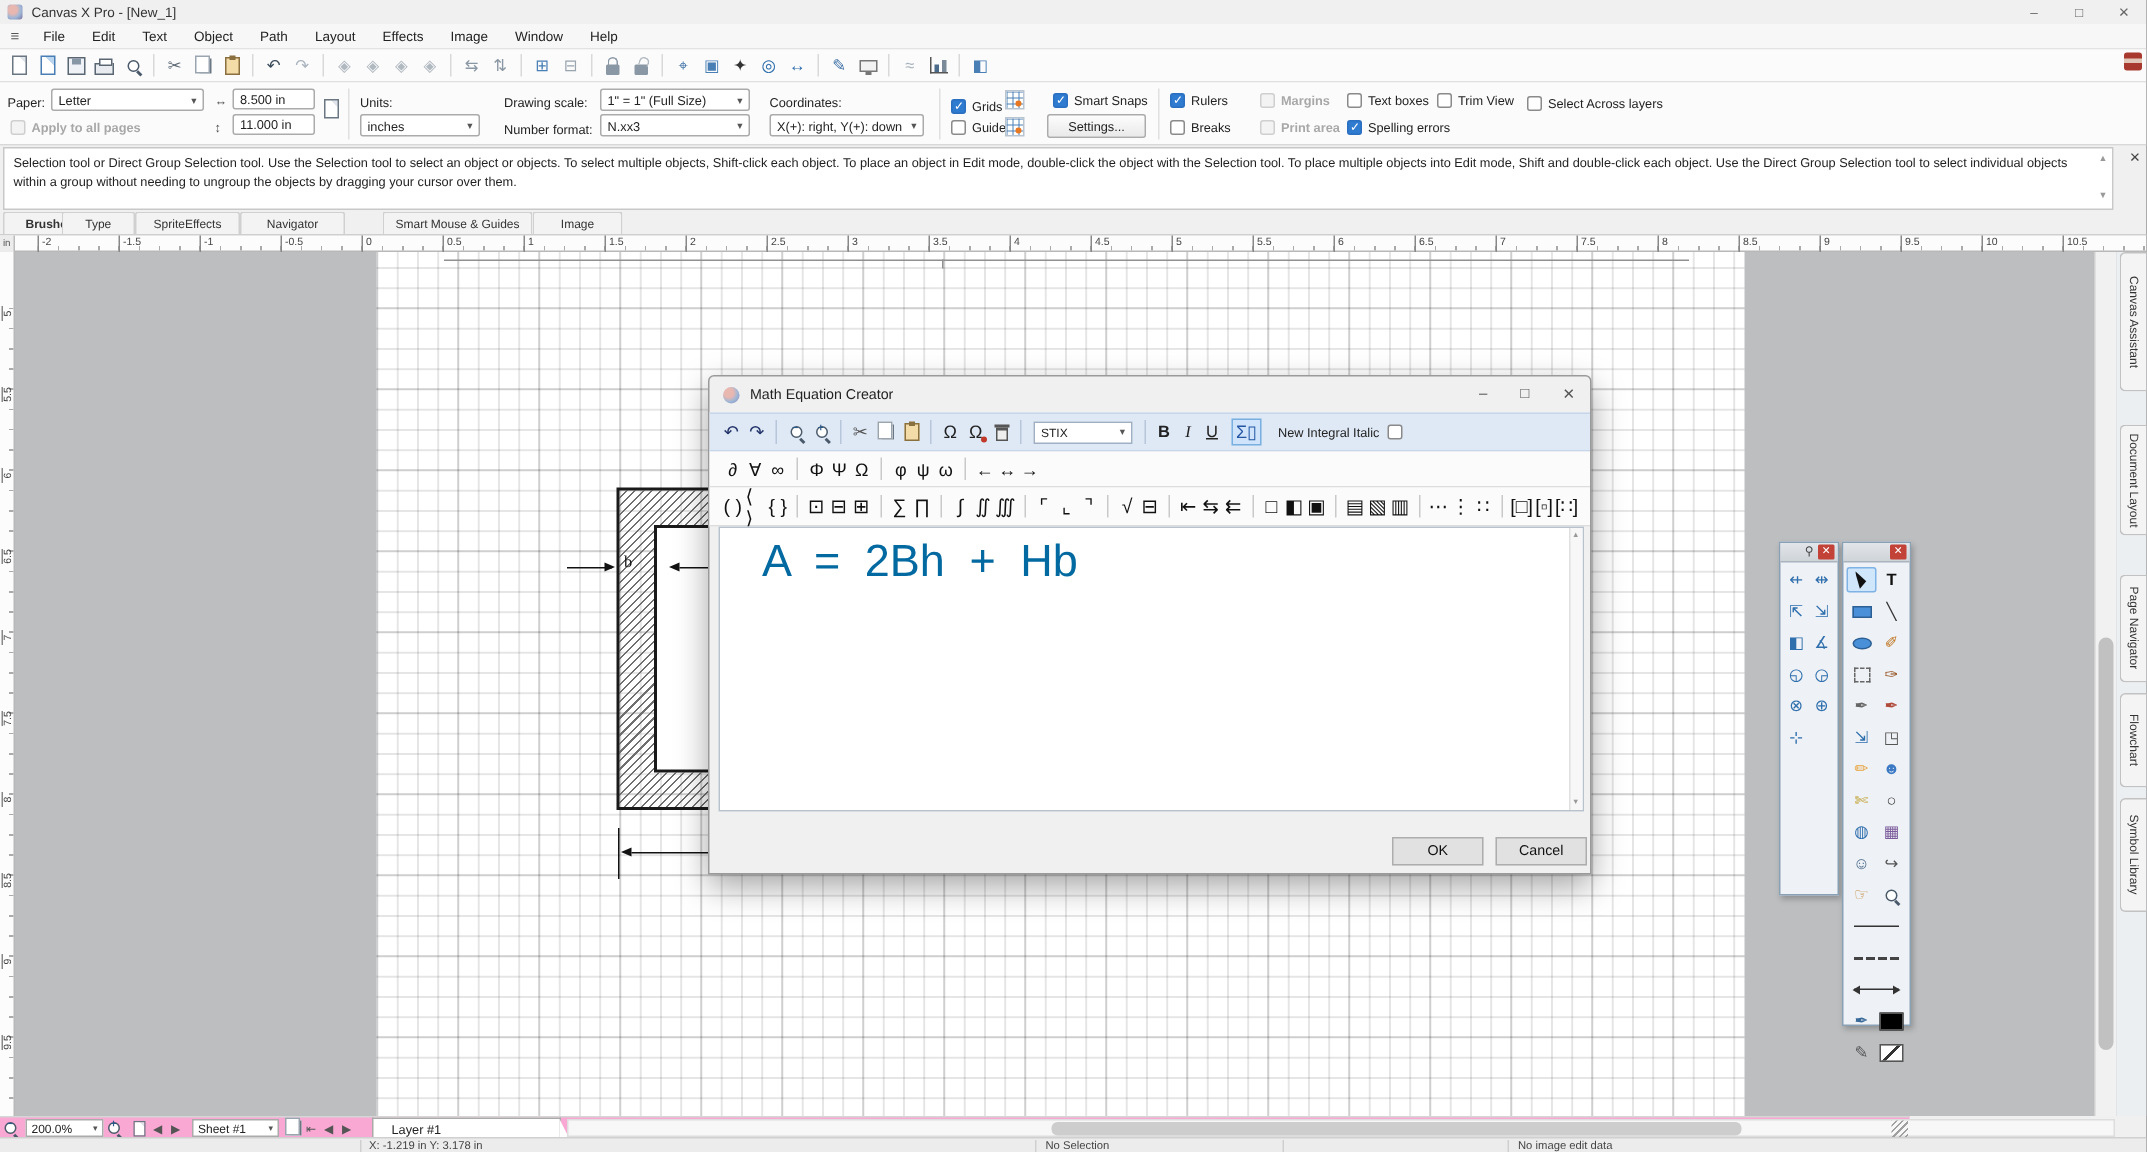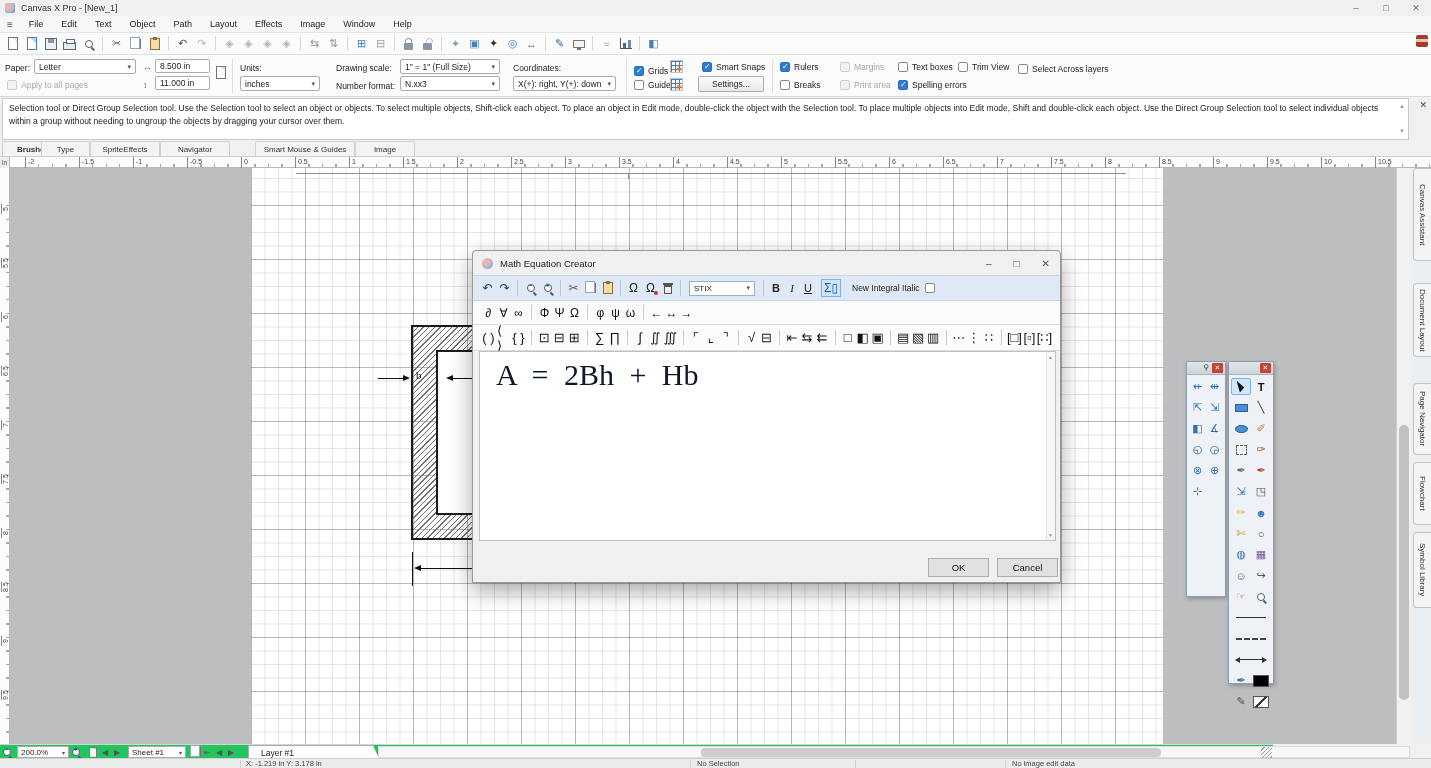--- a/index.html
+++ b/index.html
@@ -69,21 +69,21 @@
   #propsbar { position:absolute; left:0; top:55px; width:1431px; height:42px; background:#fbfbfb; border-bottom:1px solid #d8d8d8; }
   #propsbar .lab { position:absolute; font-size:8.5px; color:#222; }
   .dd { position:absolute; border:1px solid #ababab; background:#fff; display:flex; align-items:center; font-size:8.5px; color:#222; padding:0 4px; border-radius:2px; }
   .dd::after { content:"▾"; margin-left:auto; color:#555; font-size:7px; }
   .fld { position:absolute; border:1px solid #ababab; background:#fff; font-size:8.5px; color:#222; padding:0 4px; display:flex; align-items:center; border-radius:2px; }
   .psep { position:absolute; top:4px; width:1px; height:34px; background:#e0e0e0; }
   .cb { position:absolute; display:flex; align-items:center; gap:4px; font-size:8.5px; color:#222; }
   .cb .box { width:10px; height:10px; border:1px solid #8a8a8a; background:#fff; border-radius:2px; position:relative; }
   .cb.checked .box { background:#2f7bd0; border-color:#2a6fc0; }
   .cb.checked .box::after { content:"✓"; position:absolute; left:1px; top:-1px; color:#fff; font-size:8px; }
-  .cb.disabled { color:#a8a8a8; }
+  .cb.disabled { color:#a8a8a8;font-weight:bold; }
   .cb.disabled .box { background:#f3f3f3; border-color:#cfcfcf; }
   .mini-ic { position:absolute; width:13px; height:13px; border:1px solid #b8c4d0; background:
       linear-gradient(to right,#4a7fb5 1px,transparent 1px) 0 0/4px 4px,
       linear-gradient(to bottom,#4a7fb5 1px,transparent 1px) 0 0/4px 4px, #fff; }
   .mini-ic::after { content:""; position:absolute; right:1px; bottom:1px; width:4px; height:4px; border-radius:50%; background:#e87722; }
   .btn { position:absolute; border:1px solid #ababab; background:linear-gradient(#fdfdfd,#e9e9e9); font-size:8.5px; display:flex; align-items:center; justify-content:center; border-radius:2px; color:#222; }
 
   
   #infobar { position:absolute; left:2px; top:98px; width:1407px; height:42px; background:#fff; border:1px solid #c8c8c8; padding:3px 14px 3px 6px; font-size:8.5px; line-height:1.55; color:#222; }
   #infobar .scr { position:absolute; right:3px; font-size:6px; color:#999; }
@@ -157,29 +157,29 @@
   #sum-btn { width:20px; height:18px; background:#cfe4fa; border:1px solid #7ab0e0; color:#2456a4; font-size:12px; display:flex; align-items:center; justify-content:center; margin:0 5px; }
   #nii-label { font-size:8.5px; color:#222; margin-left:6px; }
   #nii-cb { width:10px; height:10px; border:1px solid #8a8a8a; background:#fff; margin-left:5px; border-radius:2px; }
   .symrow { display:flex; align-items:center; padding:0 8px; background:#fbfbfb; border-bottom:1px solid #ddd; }
   #symrow1 { height:24px; }
   #symrow2 { height:26px; }
   .symb { min-width:15px; height:20px; display:inline-flex; align-items:center; justify-content:center; font-size:12px; color:#111; padding:0 1px; }
   #symrow2 .symb { font-size:13px; }
   .vsep2 { width:1px; height:15px; background:#c9c9c9; margin:0 5px; }
   #eq-area { position:absolute; left:6px; top:100px; width:577px; height:190px; background:#fff; border:1px solid #b8c2cc; }
-  #eq-text { position:absolute; left:16px; top:6px; font-family:Liberation Serif, serif; font-size:30px; color:#0f172a; word-spacing:8px; }
+  #eq-text { position:absolute; left:28px; top:6px; font-family:Liberation Sans, sans-serif; font-size:30px; color:#0369a1; word-spacing:8px; }
   #eq-scroll { position:absolute; right:0; top:0; width:9px; height:100%; border-left:1px solid #e0e0e0; background:#f7f7f7; }
   #eq-scroll .a { position:absolute; left:1px; font-size:5px; color:#999; }
   .dlg-btn { position:absolute; width:61px; height:19px; background:#e1e1e1; border:1px solid #adadad; font-size:9.5px; color:#111; display:flex; align-items:center; justify-content:center; }
   #ok-btn { left:455px; top:307px; }
   #cancel-btn { left:524px; top:307px; }
 
   
-  #bottombar { position:absolute; left:0; top:744px; width:1273px; height:14px; background:#22c55e; border-top:1px solid #d5d5d5; }
+  #bottombar { position:absolute; left:0; top:744px; width:1273px; height:14px; background:#f9a8d4; border-top:1px solid #d5d5d5; }
   #bottombar .bi { position:absolute; top:1px; height:12px; display:flex; align-items:center; justify-content:center; font-size:8px; color:#555; }
   .bdd { position:absolute; top:1px; height:12px; border:1px solid #ababab; background:#fff; font-size:8px; display:flex; align-items:center; padding:0 3px; color:#222; }
   .bdd::after { content:"▾"; margin-left:auto; font-size:6px; color:#555; padding-left:4px; }
   #layer-tab { position:absolute; left:248px; top:0; width:126px; height:14px; background:#fff; border:1px solid #aaa; border-bottom:none; font-size:8.5px; display:flex; align-items:center; padding-left:12px; color:#222; }
   #layer-tab::after { content:""; position:absolute; right:-7px; top:0; width:0; height:0; border-left:7px solid #fff; border-top:14px solid transparent; }
   #h-scroll { position:absolute; left:378px; top:1px; width:1032px; height:12px; background:#f7f7f7; border:1px solid #ddd; }
   #h-scroll .thumb { position:absolute; left:322px; top:1px; width:460px; height:9px; background:#cdcdcd; border-radius:4px; }
   #resize-grip { position:absolute; right:1px; top:2px; width:11px; height:11px; background:repeating-linear-gradient(135deg, transparent 0 2px, #a0a0a0 2px 3px); }
   #statusbar { position:absolute; left:0; top:758px; width:1431px; height:10px; background:#ececec; border-top:1px solid #d0d0d0; font-size:7.5px; color:#444; }
   #statusbar .seg { position:absolute; top:0; height:10px; line-height:10px; }

